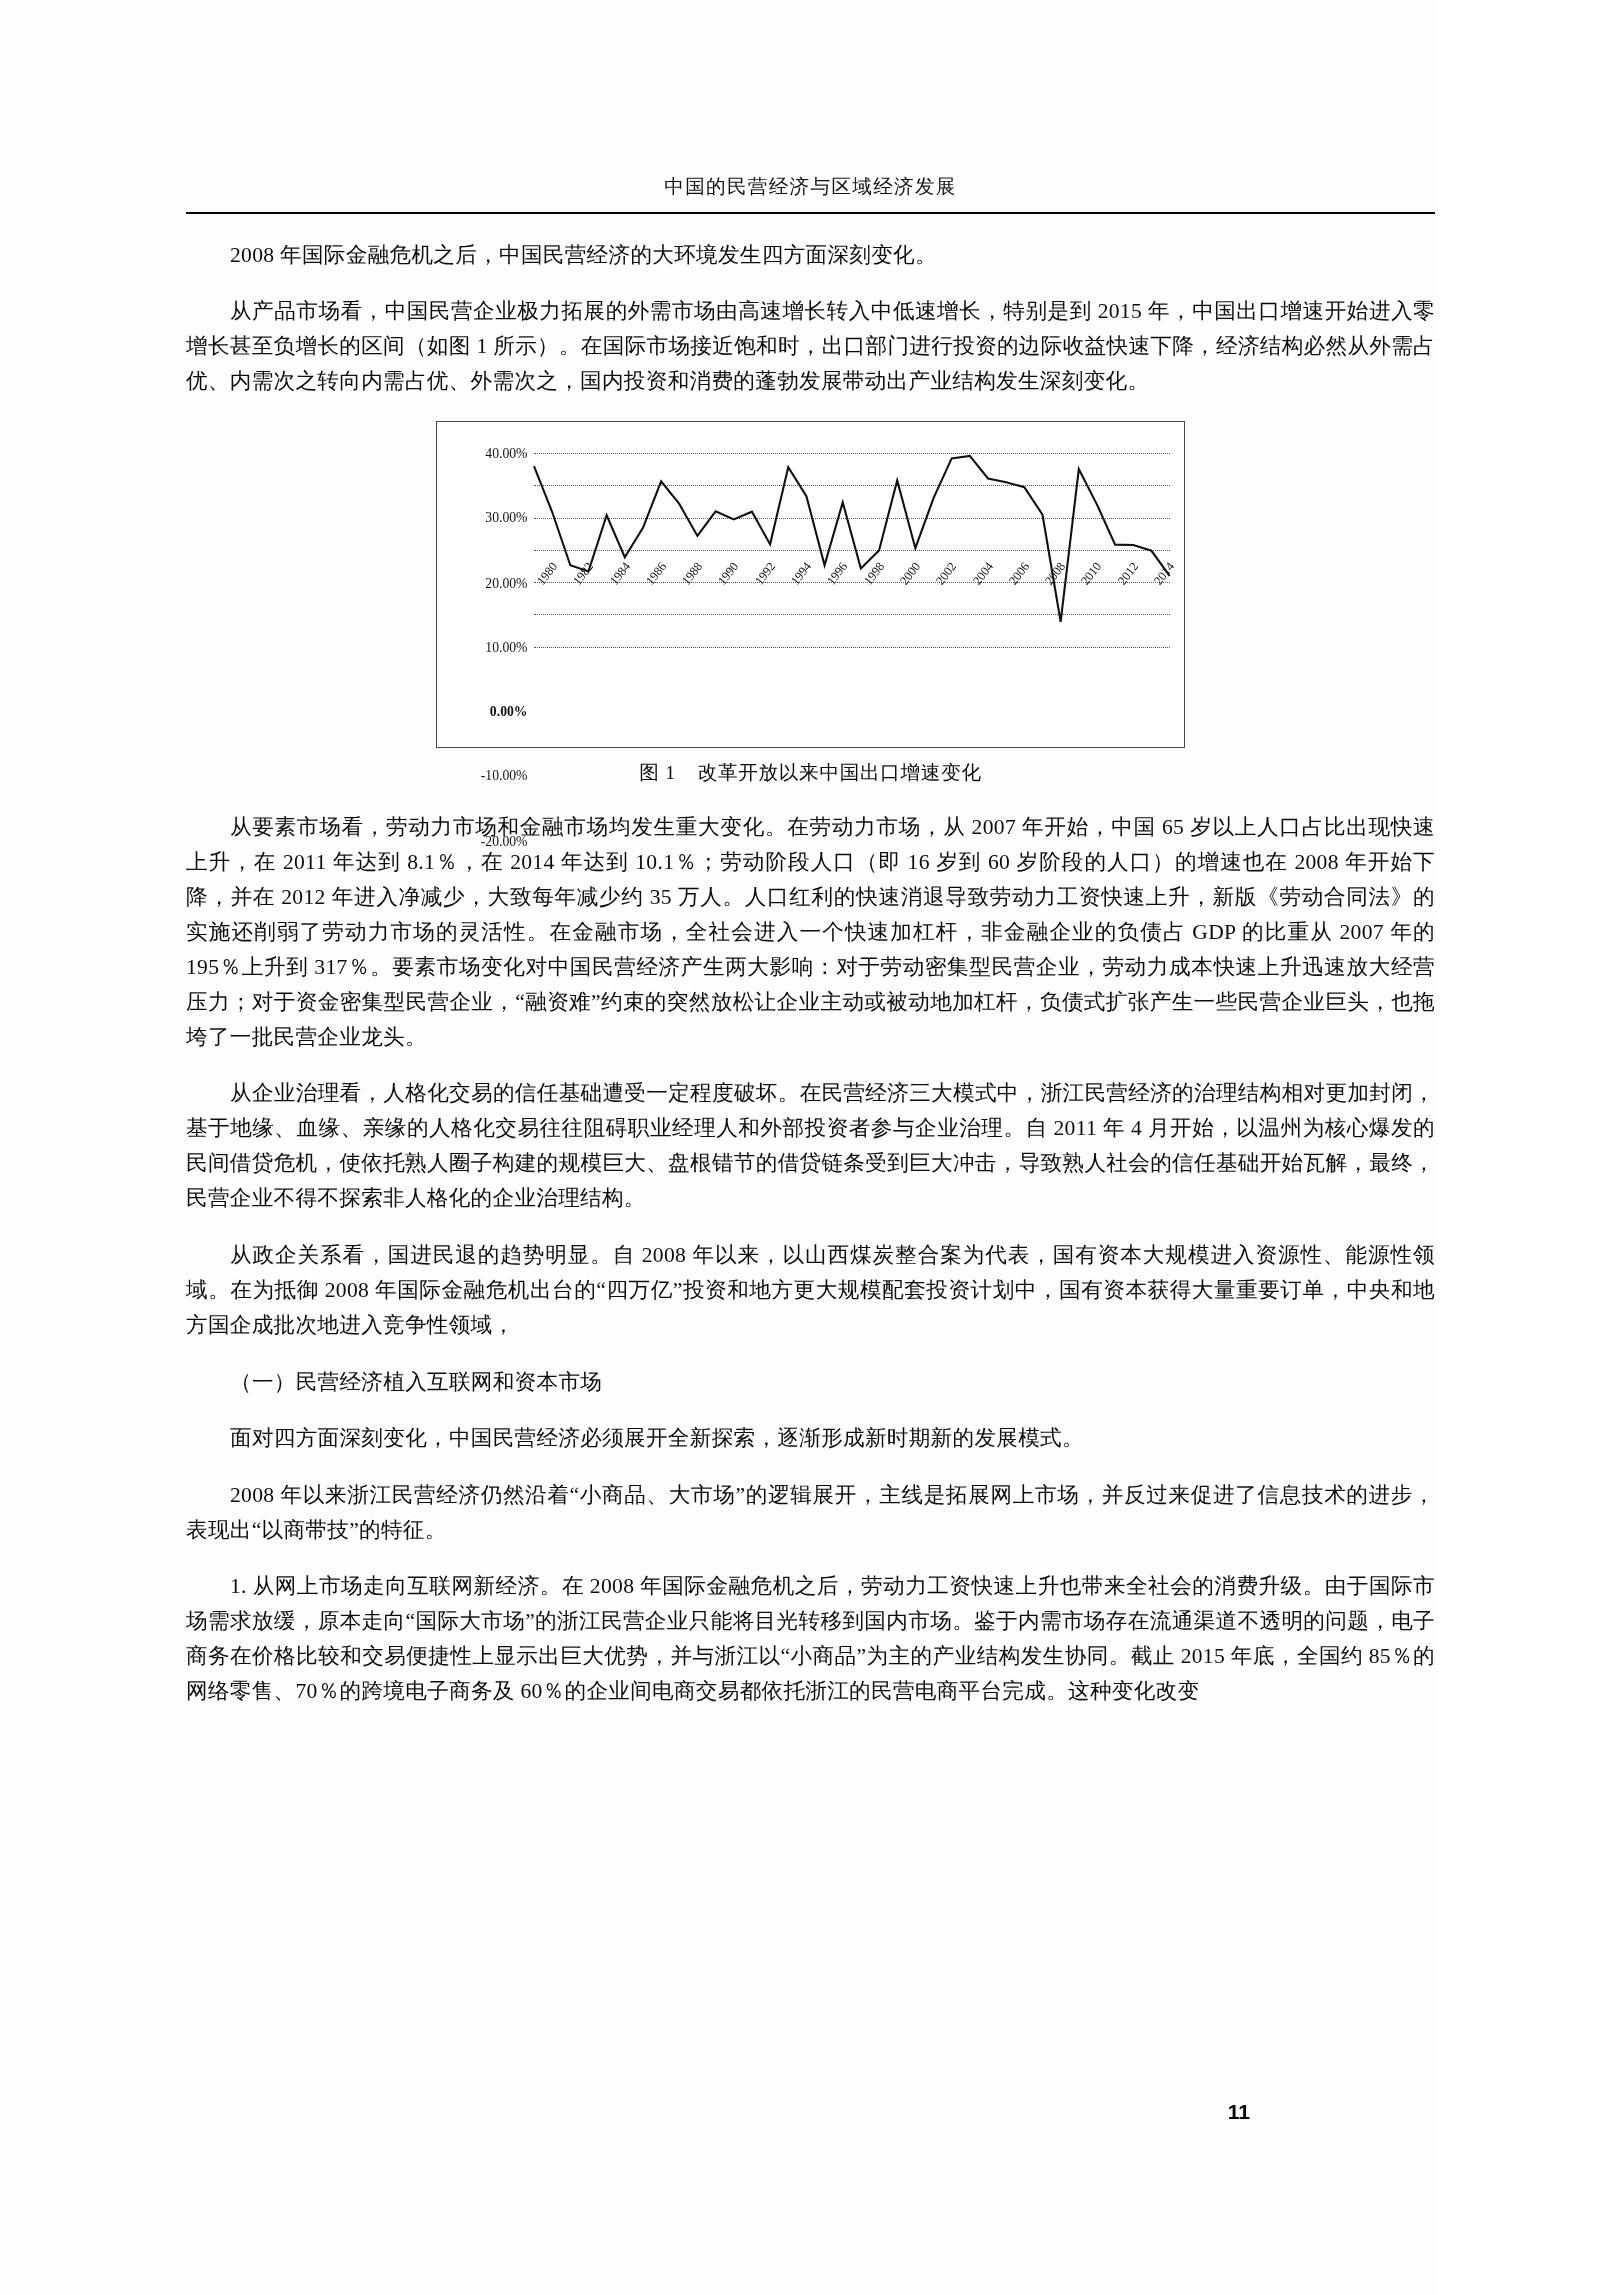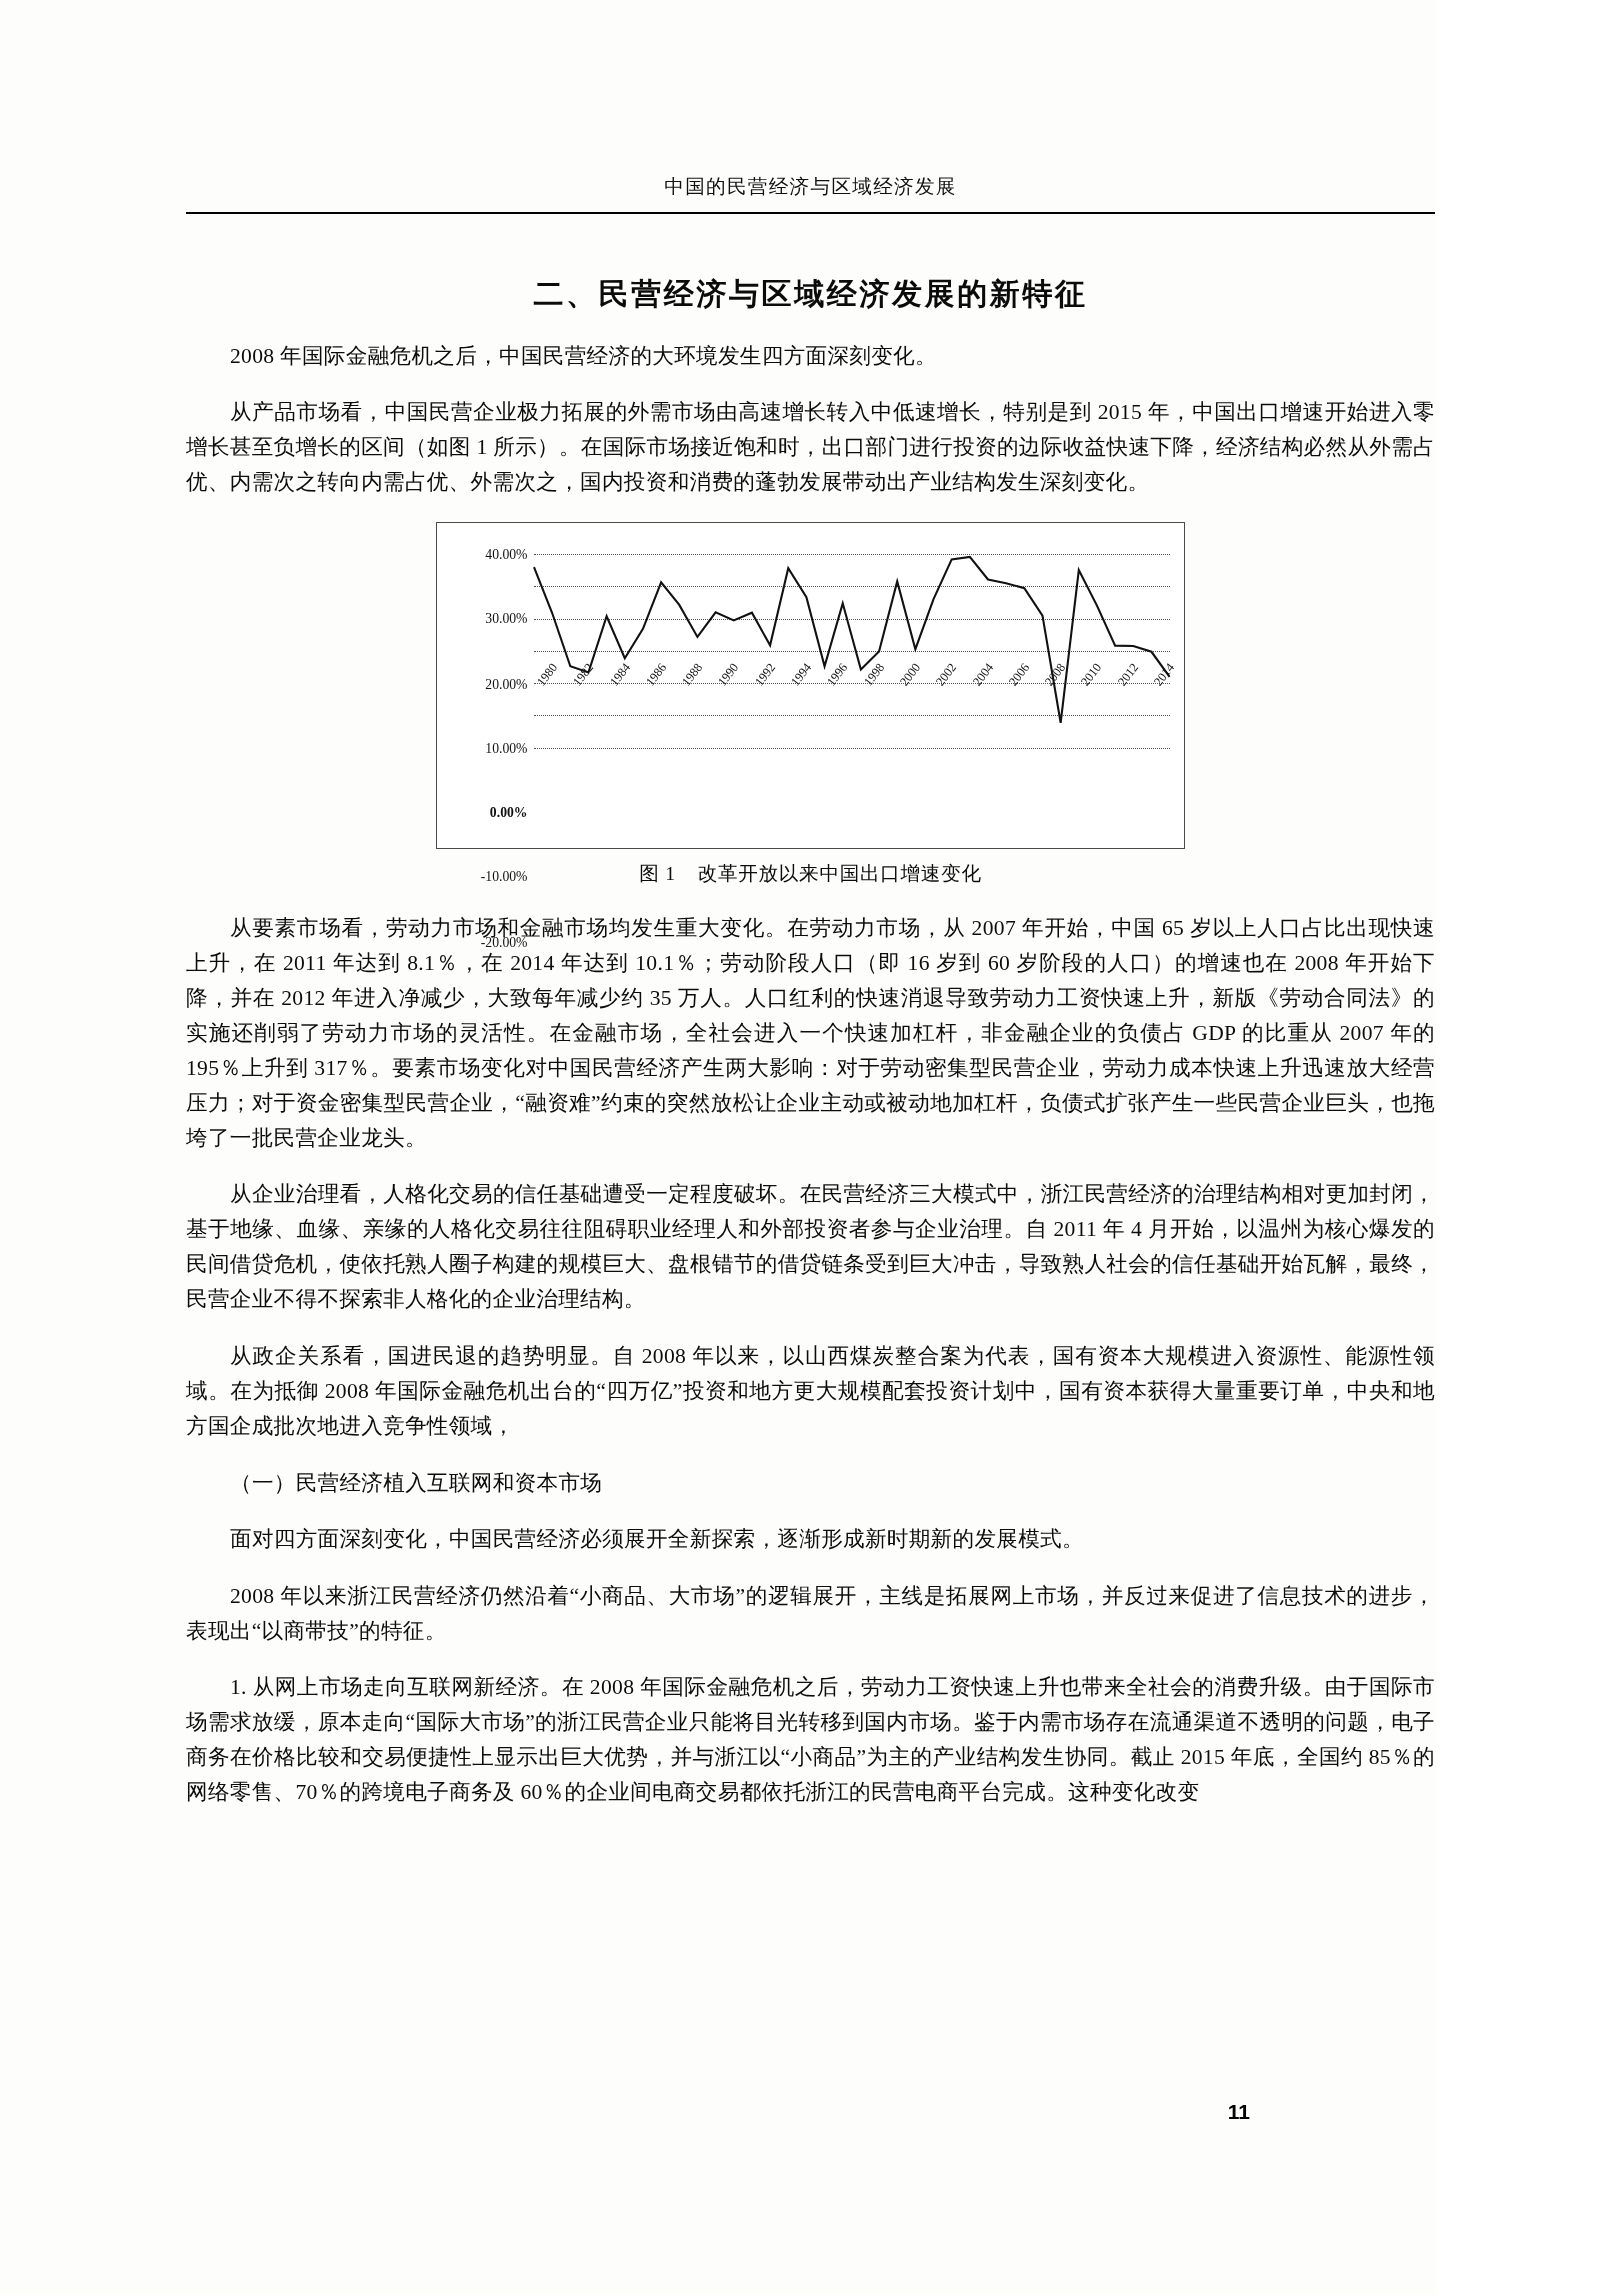--- a/index.html
+++ b/index.html
@@ -140,21 +140,20 @@
 </style>
 </head>
 <body>
 
 <div class="page">
   <div class="content">
 
     <div class="running-head">中国的民营经济与区域经济发展</div>
     <hr class="head-rule">
 
-    <div class="section-title">二、民营经济与区域经济发展的新特征</div>
 
     <p class="para indent">2008 年国际金融危机之后，中国民营经济的大环境发生四方面深刻变化。</p>
     <p class="para indent tight">从产品市场看，中国民营企业极力拓展的外需市场由高速增长转入中低速增长，特别是到 2015 年，中国出口增速开始进入零增长甚至负增长的区间（如图 1 所示）。在国际市场接近饱和时，出口部门进行投资的边际收益快速下降，经济结构必然从外需占优、内需次之转向内需占优、外需次之，国内投资和消费的蓬勃发展带动出产业结构发生深刻变化。</p>
 
     <div class="figure">
       <div class="chart-frame">
         <div class="plot" id="plot">
             <div class="gridline" style="top: 0px;">
               <div class="ytick" style="top: 0px;">40.00%</div>
             </div>

